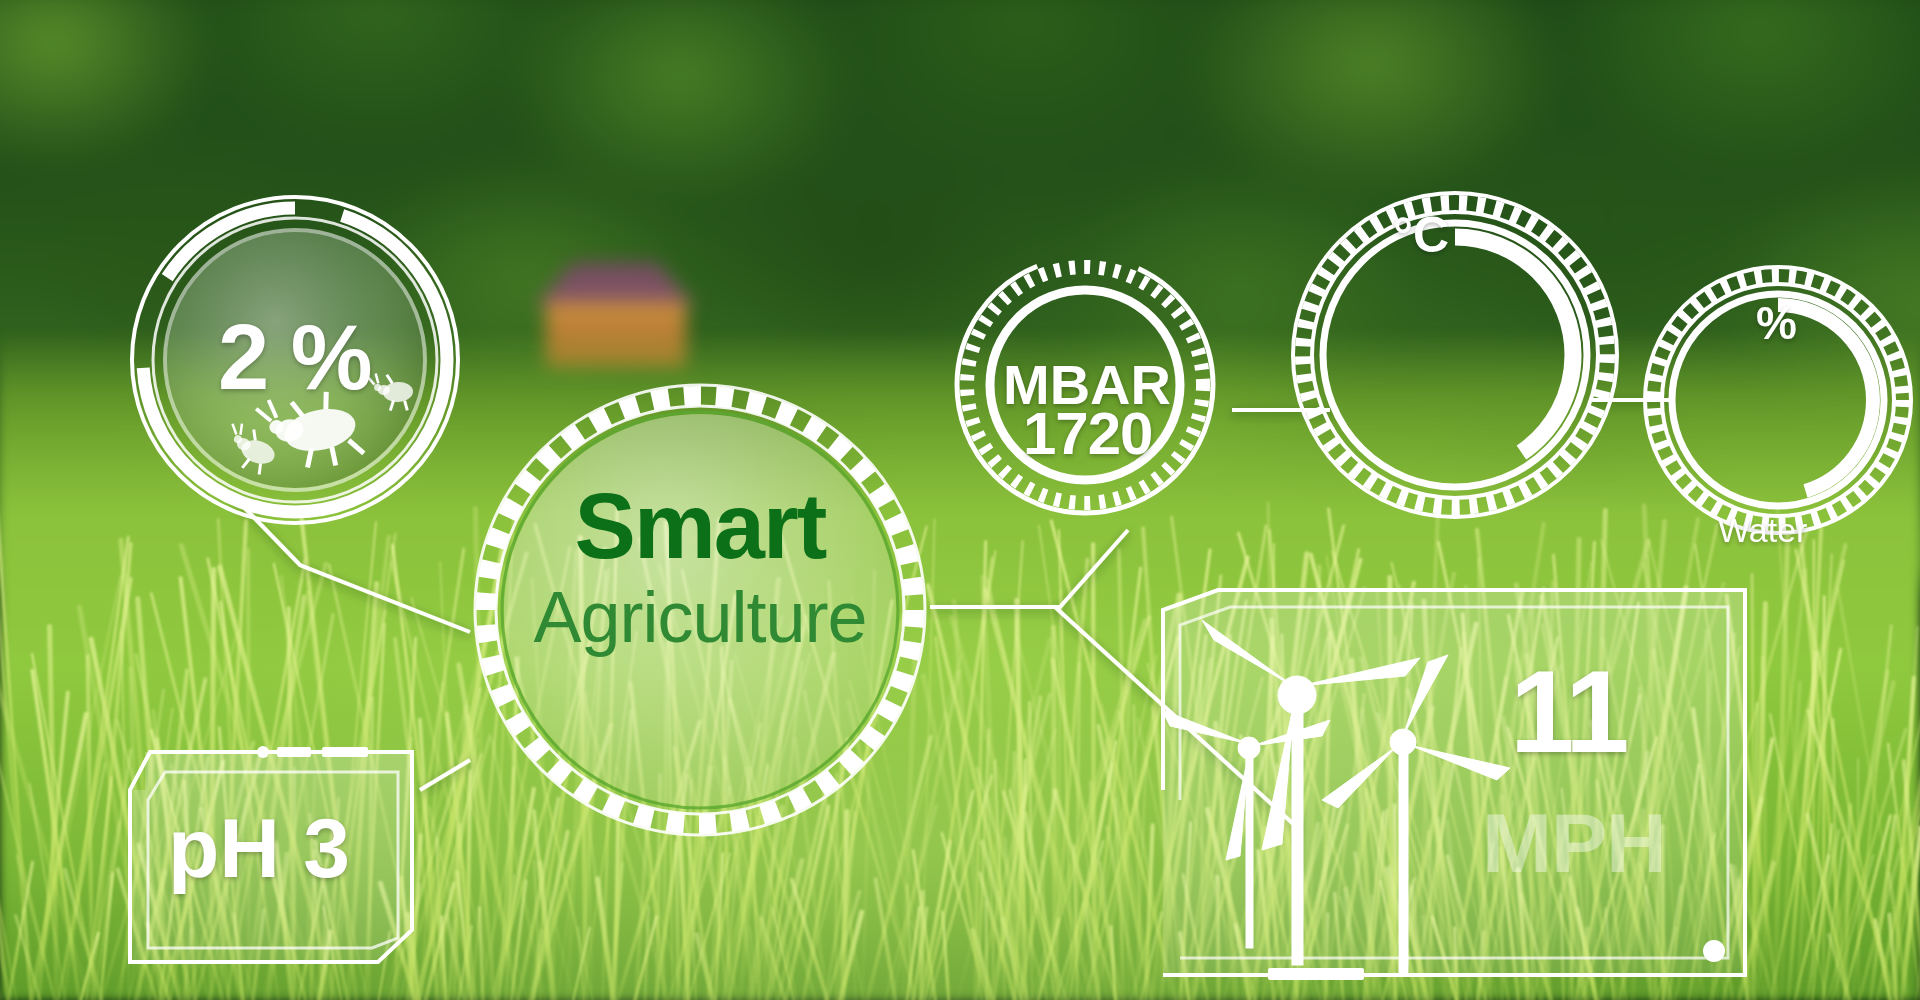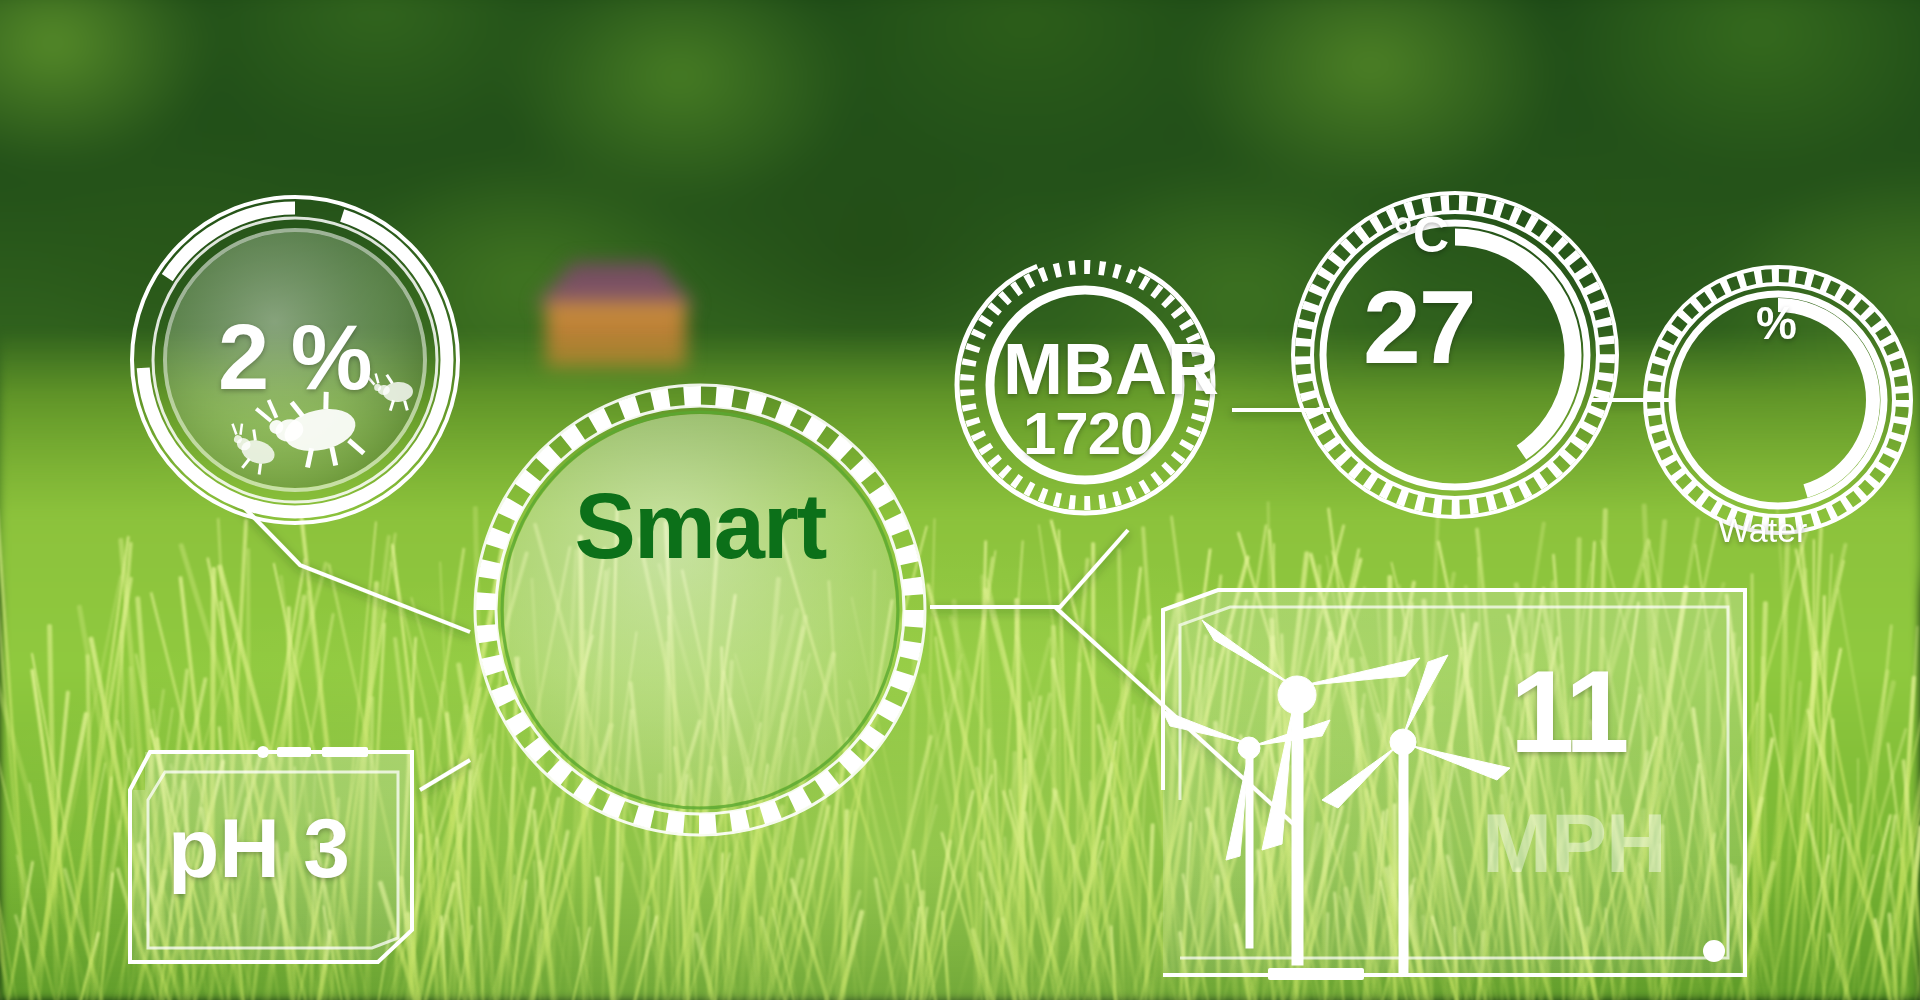--- a/index.html
+++ b/index.html
@@ -72,21 +72,21 @@
   
   .hud { position:absolute; inset:0; }
   .hud svg { position:absolute; left:0; top:0; }
 
   .panel-text { position:absolute; color:#fff; font-weight:bold; text-shadow:0 2px 5px rgba(0,0,0,.28); }
 
   
   #pest-value { left:218px; top:305px; font-size:92px; letter-spacing:-2px; }
 
   
-  #mbar-unit  { left:1003px; top:328px; font-size:72px; letter-spacing:0px; }
+  #mbar-unit  { left:1003px; top:352px; font-size:56px; letter-spacing:0px; }
   #mbar-value { left:1023px; top:399px; font-size:60px; letter-spacing:-1px; }
 
   
   #temp-unit  { left:1393px; top:206px; font-size:50px; }
   #temp-value { left:1363px; top:268px; font-size:104px; letter-spacing:-2px; }
   #temp-label { left:1304px; top:492px; font-size:40px; font-weight:normal; }
 
   
   #water-unit  { left:1756px; top:296px; font-size:46px; }
   #water-value { left:1721px; top:344px; font-size:86px; letter-spacing:-2px; }
@@ -911,27 +911,27 @@
         </g>
       </g>
     </svg>
 
     <div class="panel-text" id="pest-value">2 %</div>
 
     <div class="panel-text" id="mbar-unit">MBAR</div>
     <div class="panel-text" id="mbar-value">1720</div>
 
     <div class="panel-text" id="temp-unit">°C</div>
-    <div class="panel-text" id="temp-value">27</div>
 
     <div class="panel-text" id="water-unit">%</div>
     <div class="panel-text" id="water-label">Water</div>
 
     <div class="panel-text" id="ph-value">pH 3</div>
 
     <div class="panel-text" id="wind-value">11</div>
     <div class="panel-text" id="wind-unit">MPH</div>
 
     <div id="brand-wrap">
       <div id="brand-title">Smart</div>
+      <div id="brand-sub">Agriculture</div>
     </div>
   </div>
 </div>
 
 </body></html>

